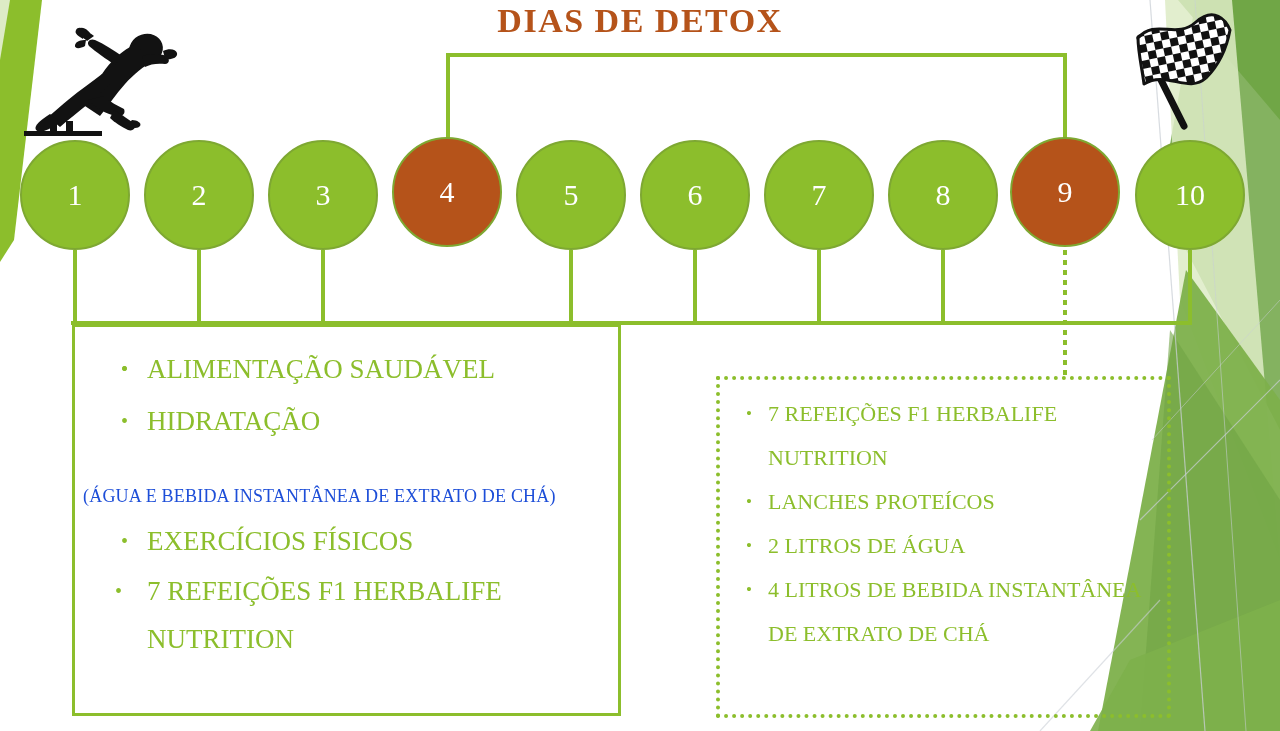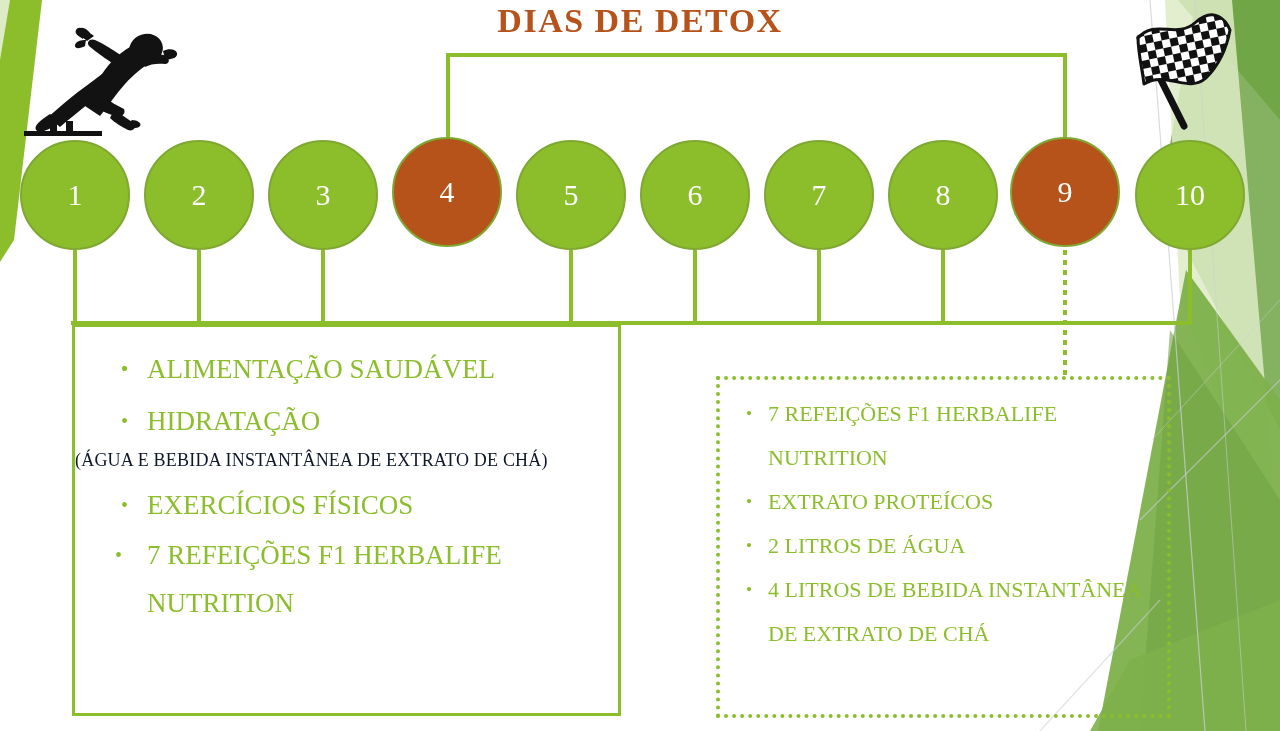--- a/index.html
+++ b/index.html
@@ -106,25 +106,27 @@
   .left-list li {
     font-size: 27px;
     line-height: 52px;
     padding-left: 72px;
   }
   .left-list li .bullet {
     left: 46px;
     font-size: 20px;
   }
   .left-note {
-    color: #0f172a;
+    color: #1d4ed8;
     font-family: "Liberation Serif", "DejaVu Serif", serif;
     font-size: 18px;
     line-height: 26px;
+    padding-left: 8px;
     letter-spacing: 0.2px;
+    margin-top: 36px;
   }
 
   
   .right-list li {
     font-size: 22px;
     line-height: 44px;
     padding-left: 48px;
   }
   .right-list li .bullet {
     left: 26px;
@@ -268,19 +270,19 @@
     <div class="left-note">(ÁGUA E BEBIDA INSTANTÂNEA DE EXTRATO DE CHÁ)</div>
     <ul class="blist left-list" style="margin-top:6px;">
       <li><span class="bullet">•</span><span>EXERCÍCIOS FÍSICOS</span></li>
       <li style="line-height:48px;"><span class="bullet" style="left:40px;">•</span><span>7 REFEIÇÕES F1 HERBALIFE NUTRITION</span></li>
     </ul>
   </div>
 
   <div class="box box-dotted" style="left:716px; top:376px; width:455px; height:342px;">
     <ul class="blist right-list" style="margin-top:12px;">
       <li><span class="bullet">•</span><span>7 REFEIÇÕES F1 HERBALIFE NUTRITION</span></li>
-      <li><span class="bullet">•</span><span>EXTRATO PROTEÍCOS</span></li>
+      <li><span class="bullet">•</span><span>LANCHES PROTEÍCOS</span></li>
       <li><span class="bullet">•</span><span>2 LITROS DE ÁGUA</span></li>
       <li><span class="bullet">•</span><span>4 LITROS DE BEBIDA INSTANTÂNEA DE EXTRATO DE CHÁ</span></li>
     </ul>
   </div>
 
 </div>
 
 </body></html>

